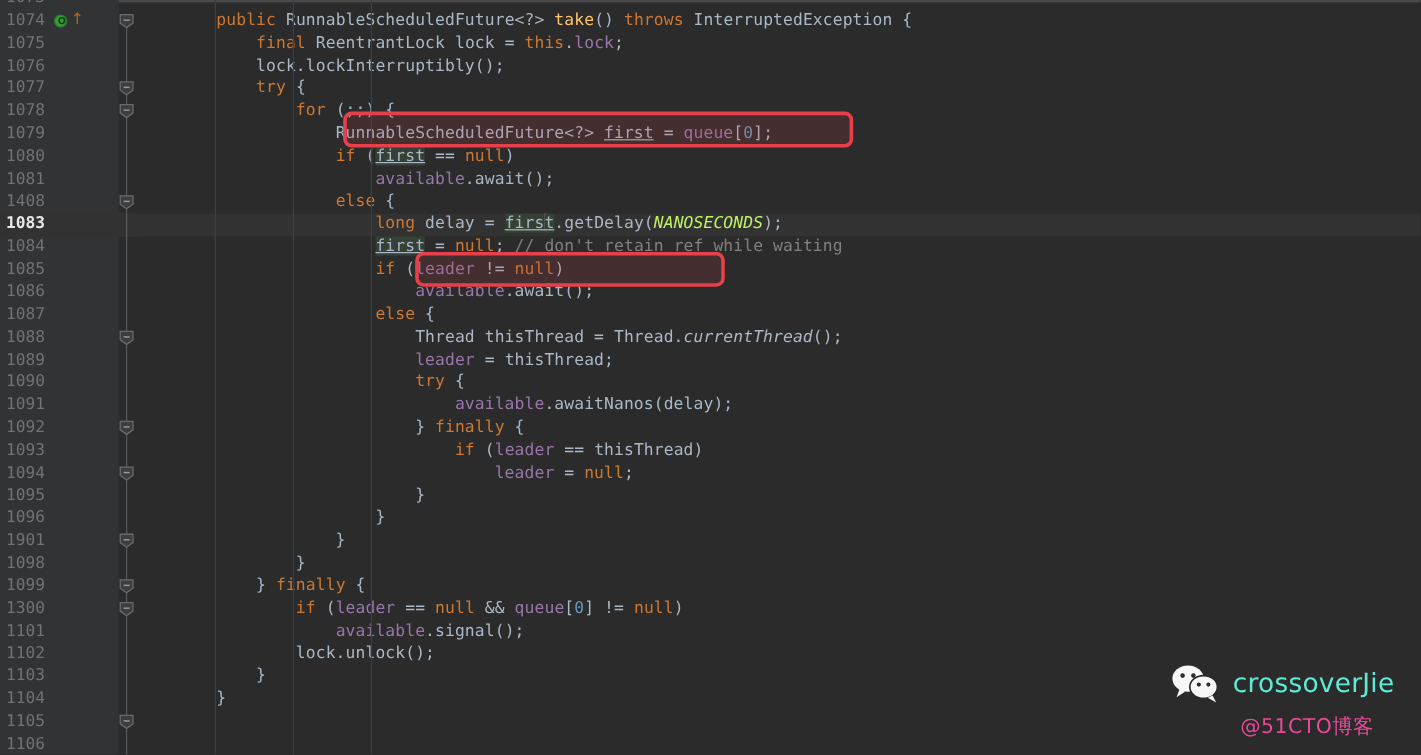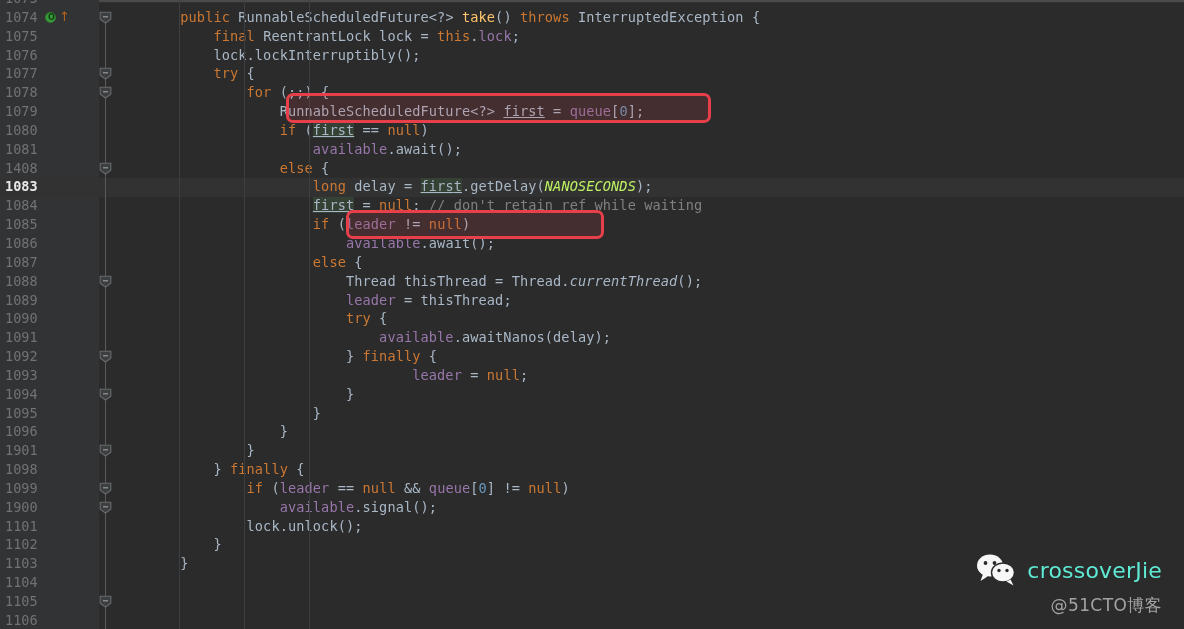--- a/index.html
+++ b/index.html
@@ -143,24 +143,24 @@
     display:flex; align-items:center; gap:11px;
   }
   .wm-text {
     font-family:"DejaVu Sans", sans-serif;
     font-size:22px;
     color:#5eead4;
     letter-spacing:0.2px;
   }
   .wechat { width:40px; height:34px; position:relative; }
   .wm-sub {
-    position:absolute; right:22px; bottom:12px;
+    position:absolute; right:39px; bottom:12px;
     font-family:"DejaVu Sans", sans-serif;
     font-size:17px;
-    color:#a3a3a3;
+    color:#ec4899;
     letter-spacing:0.4px;
   }
 </style>
 </head>
 <body>
 
 <div id="editor">
 
   <div class="top-rule"></div>
   <div class="top-rule2"></div>
@@ -192,21 +192,21 @@
       <div class="lnrow"><span class="lnum">1090</span></div>
       <div class="lnrow"><span class="lnum">1091</span></div>
       <div class="lnrow"><span class="lnum">1092</span></div>
       <div class="lnrow"><span class="lnum">1093</span></div>
       <div class="lnrow"><span class="lnum">1094</span></div>
       <div class="lnrow"><span class="lnum">1095</span></div>
       <div class="lnrow"><span class="lnum">1096</span></div>
       <div class="lnrow"><span class="lnum">1901</span></div>
       <div class="lnrow"><span class="lnum">1098</span></div>
       <div class="lnrow"><span class="lnum">1099</span></div>
-      <div class="lnrow"><span class="lnum">1900</span></div>
+      <div class="lnrow"><span class="lnum">1300</span></div>
       <div class="lnrow"><span class="lnum">1101</span></div>
       <div class="lnrow"><span class="lnum">1102</span></div>
       <div class="lnrow"><span class="lnum">1103</span></div>
       <div class="lnrow"><span class="lnum">1104</span></div>
       <div class="lnrow"><span class="lnum">1105</span></div>
       <div class="lnrow"><span class="lnum">1106</span></div>
     </div>
 
   <div class="foldcol" id="foldcol">
       <div class="foldline" style="top: 20px; height: 609px;"></div>
@@ -293,20 +293,21 @@
         <div class="crow"><span class="pnc">                        </span><span class="kw">long </span><span class="id">delay = </span><span class="id hl und">firs</span><span class="caret"></span><span class="id hl und">t</span><span class="id">.getDelay(</span><span class="stat">NANOSECONDS</span><span class="pnc">);</span></div>
         <div class="crow"><span class="pnc">                        </span><span class="id hl und">first</span><span class="pnc"> = </span><span class="kw">null</span><span class="pnc">; </span><span class="cmt">// don't retain ref while waiting</span></div>
         <div class="crow"><span class="pnc">                        </span><span class="kw">if </span><span class="pnc">(</span><span class="fld">leader</span><span class="pnc"> != </span><span class="kw">null</span><span class="pnc">)</span></div>
         <div class="crow"><span class="pnc">                            </span><span class="fld">available</span><span class="id">.await();</span></div>
         <div class="crow"><span class="pnc">                        </span><span class="kw">else </span><span class="pnc">{</span></div>
         <div class="crow"><span class="id">                            Thread thisThread = Thread.</span><span class="statm">currentThread</span><span class="pnc">();</span></div>
         <div class="crow"><span class="pnc">                            </span><span class="fld">leader</span><span class="id"> = thisThread;</span></div>
         <div class="crow"><span class="pnc">                            </span><span class="kw">try </span><span class="pnc">{</span></div>
         <div class="crow"><span class="pnc">                                </span><span class="fld">available</span><span class="id">.awaitNanos(delay);</span></div>
         <div class="crow"><span class="pnc">                            } </span><span class="kw">finally </span><span class="pnc">{</span></div>
+        <div class="crow"><span class="pnc">                                </span><span class="kw">if </span><span class="pnc">(</span><span class="fld">leader</span><span class="id"> == thisThread)</span></div>
         <div class="crow"><span class="pnc">                                    </span><span class="fld">leader</span><span class="pnc"> = </span><span class="kw">null</span><span class="pnc">;</span></div>
         <div class="crow"><span class="pnc">                            }</span></div>
         <div class="crow"><span class="pnc">                        }</span></div>
         <div class="crow"><span class="pnc">                    }</span></div>
         <div class="crow"><span class="pnc">                }</span></div>
         <div class="crow"><span class="pnc">            } </span><span class="kw">finally </span><span class="pnc">{</span></div>
         <div class="crow"><span class="pnc">                </span><span class="kw">if </span><span class="pnc">(</span><span class="fld">leader</span><span class="pnc"> == </span><span class="kw">null</span><span class="pnc"> &amp;&amp; </span><span class="fld">queue</span><span class="pnc">[</span><span class="num">0</span><span class="pnc">] != </span><span class="kw">null</span><span class="pnc">)</span></div>
         <div class="crow"><span class="pnc">                    </span><span class="fld">available</span><span class="id">.signal();</span></div>
         <div class="crow"><span class="id">                lock.unlock();</span></div>
         <div class="crow"><span class="pnc">            }</span></div>

